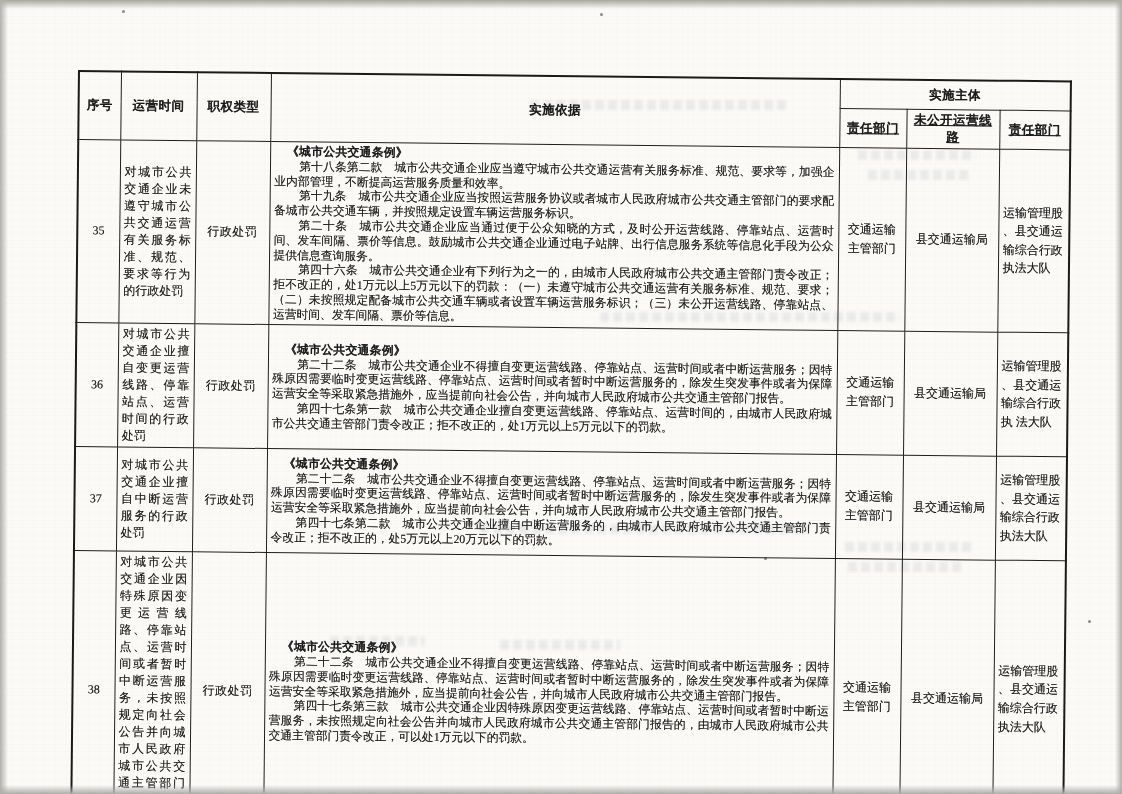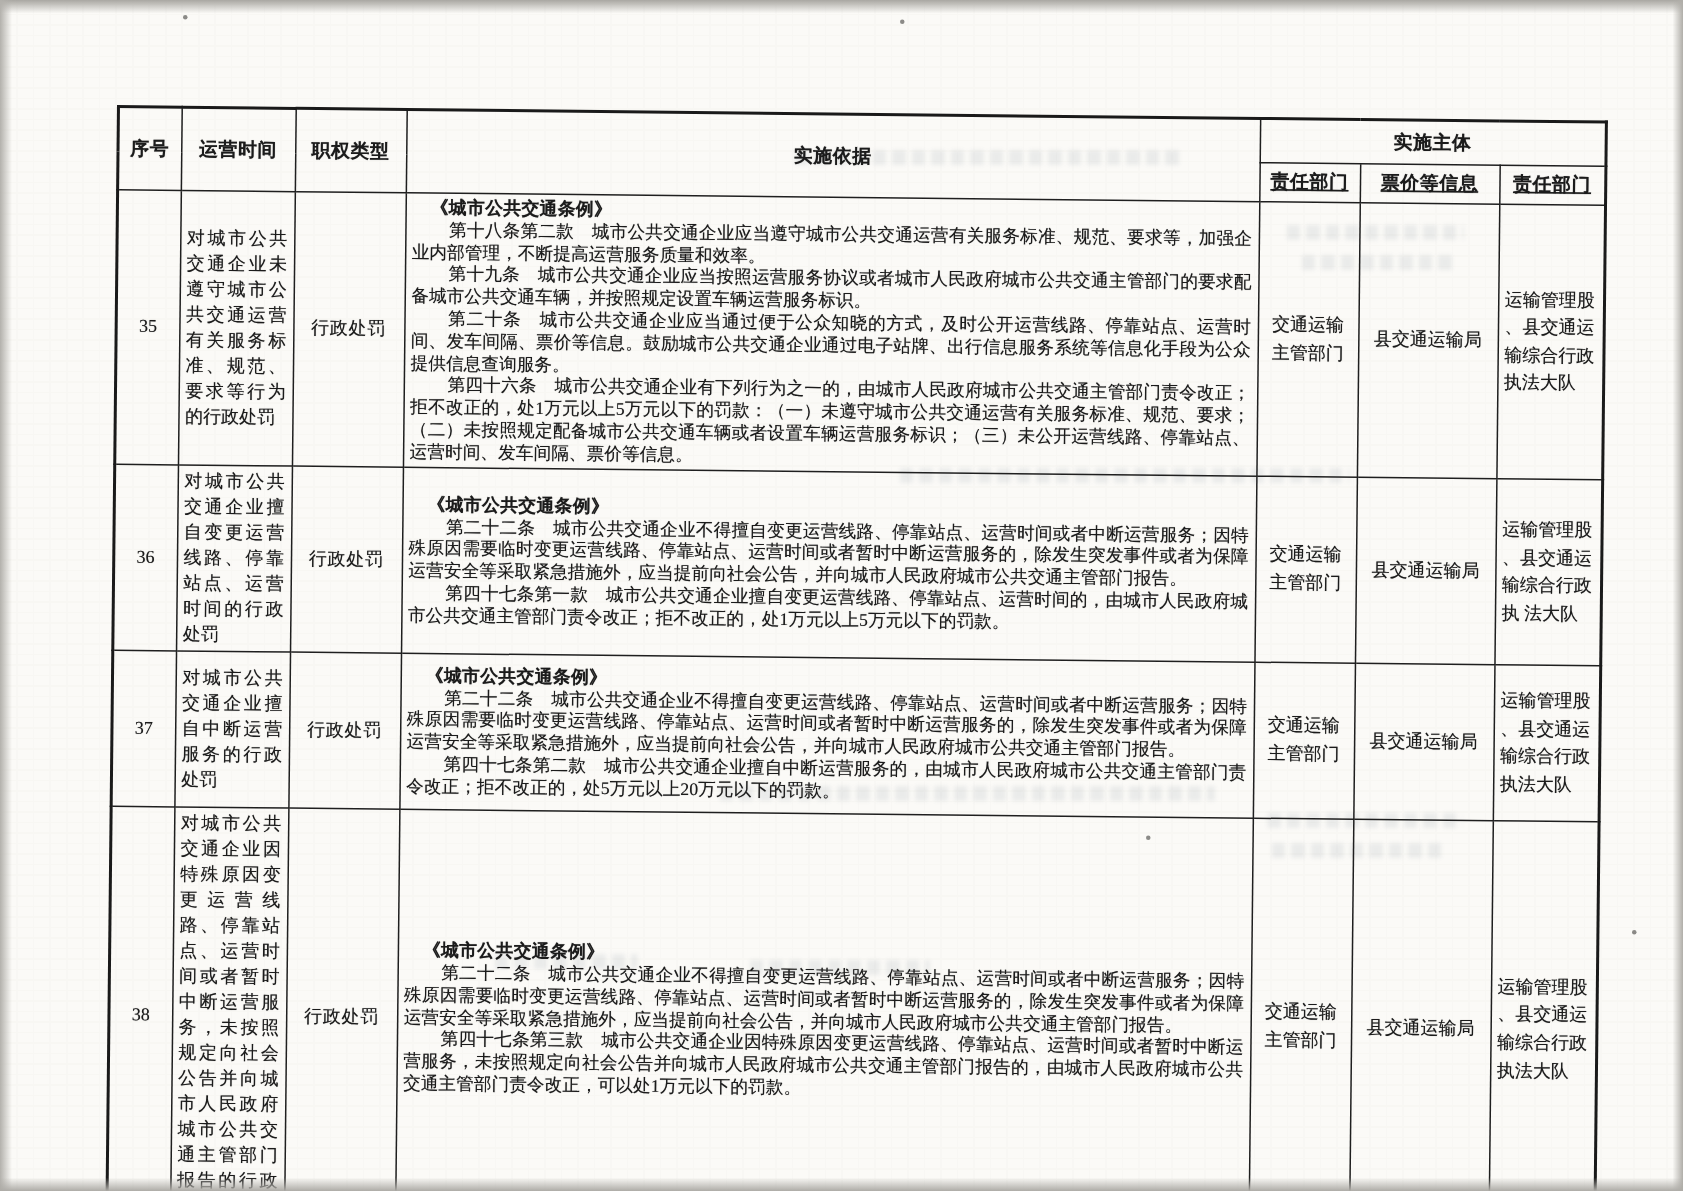--- a/index.html
+++ b/index.html
@@ -90,21 +90,21 @@
   <thead>
     <tr class="hrow1">
       <th rowspan="2">序号</th>
       <th rowspan="2">运营时间</th>
       <th rowspan="2">职权类型</th>
       <th rowspan="2">实施依据</th>
       <th colspan="3">实施主体</th>
     </tr>
     <tr class="hrow2">
       <th>责任部门</th>
-      <th>票价等信息</th>
+      <th>未公开运营线路</th>
       <th>责任部门</th>
     </tr>
   </thead>
   <tbody>
     <tr class="r35">
       <td class="c-no">35</td>
       <td class="c-item">对城市公共交通企业未遵守城市公共交通运营有关服务标准、规范、要求等行为的行政处罚</td>
       <td class="c-type">行政处罚</td>
       <td class="c-basis">
         <div class="b-title">《城市公共交通条例》</div>

